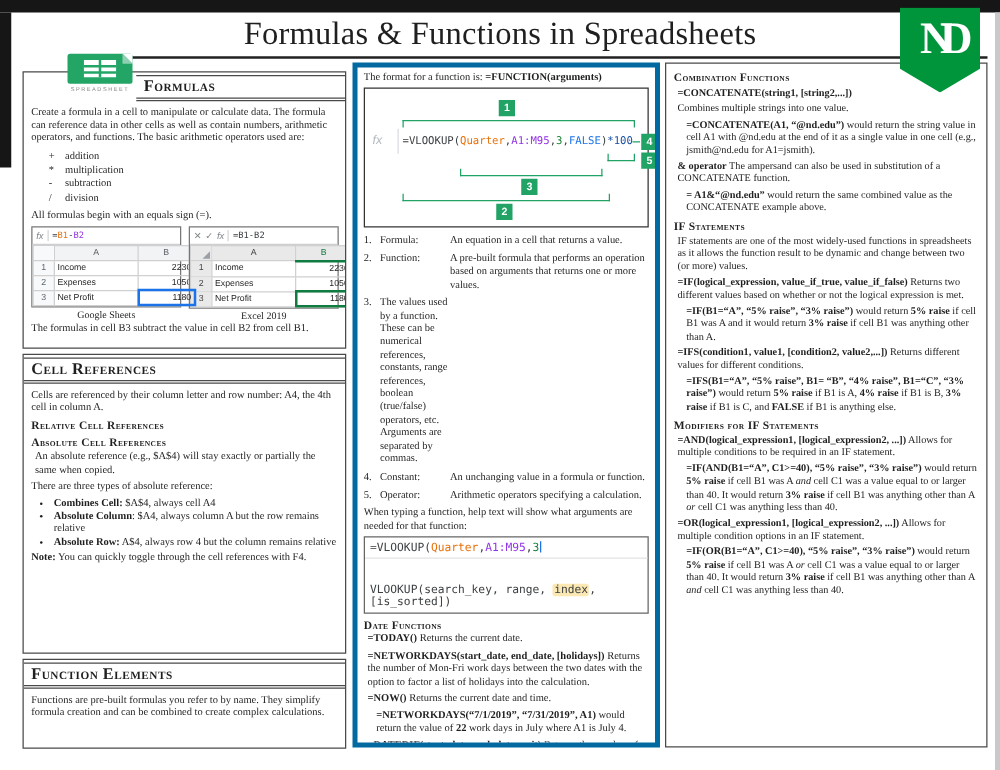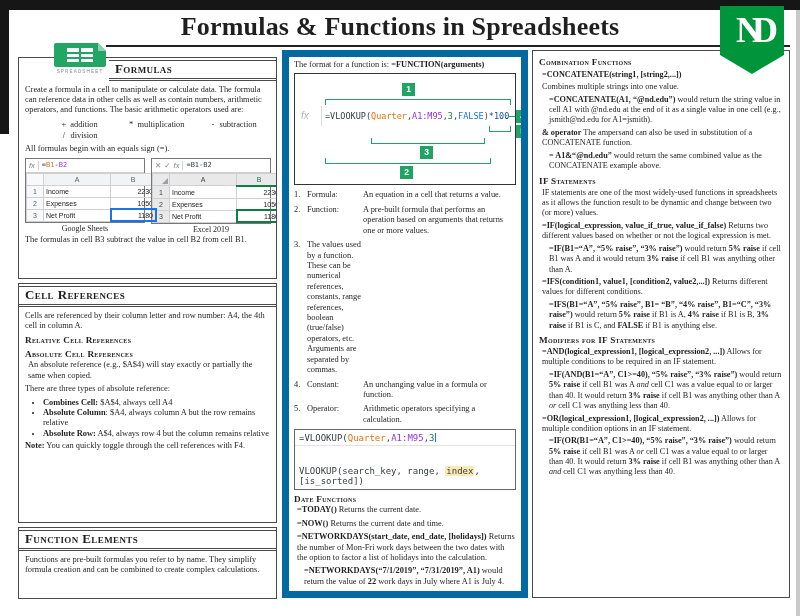--- a/index.html
+++ b/index.html
@@ -4,41 +4,41 @@
 <style>
   html,body{margin:0;padding:0;background:#fff;}
   .page{position:relative;width:800px;height:616px;background:#fff;overflow:hidden;
         font-family:"Liberation Serif",serif;color:#1f1f1f;}
   
   .edge-top{position:absolute;left:0;top:0;width:800px;height:10px;background:#161616;}
   .edge-left{position:absolute;left:0;top:10px;width:9px;height:124px;background:#161616;}
   .edge-right{position:absolute;left:796px;top:10px;width:4px;height:606px;background:#c9c9c9;}
   
   .title{position:absolute;left:110px;top:12px;width:580px;text-align:center;
-         font-size:26px;font-weight:bold;letter-spacing:.2px;}
+         font-size:26px;font-weight:normal;letter-spacing:.2px;}
   .title-rule{position:absolute;left:66px;top:45px;width:724px;border-top:2px solid #222;}
   
   .sheets-logo{position:absolute;left:50px;top:43px;width:60px;z-index:6;text-align:center;}
   .sheets-card{position:relative;width:52px;height:24px;margin:0 auto;background:#23a566;border-radius:2px;}
   .fold-w{position:absolute;top:0;right:0;width:0;height:0;border-top:8px solid #fff;border-left:8px solid transparent;}
   .fold-g{position:absolute;top:0;right:0;width:0;height:0;border-bottom:8px solid #8fd0b2;border-right:8px solid transparent;}
   .sheets-grid{position:absolute;left:13px;top:5px;}
   .sheets-label{margin-top:2px;font-family:"Liberation Sans",sans-serif;font-size:4.5px;
                 color:#8a8a8a;letter-spacing:1.2px;}
   
   .nd-banner{position:absolute;left:720px;top:6px;width:64px;height:68px;background:#00953b;z-index:7;
              clip-path:polygon(0 0,100% 0,100% 72%,50% 100%,0 72%);
              display:flex;align-items:flex-start;justify-content:center;}
   
   .col-left{position:absolute;left:18px;top:57px;width:259px;height:542px;}
   .box{border:1px solid #4a4a4a;background:#fff;padding:0 6px 3px;overflow:hidden;box-sizing:border-box;}
   .box1{height:222px;margin-bottom:4px;}
   .box2{height:240px;margin-bottom:4px;}
   .box3{height:72px;}
-  .col-mid{position:absolute;left:282px;top:50px;width:246px;height:548px;border:7px solid #0369a1;
+  .col-mid{position:absolute;left:282px;top:50px;width:246px;height:548px;border:4px solid #0369a1;
            background:#fff;box-sizing:border-box;padding:3px 5px;overflow:hidden;}
   .col-right{position:absolute;left:532px;top:50px;width:258px;height:548px;border:1px solid #4a4a4a;
              background:#fff;box-sizing:border-box;padding:2px 6px;overflow:hidden;}
   
   .sec-head{font-size:13px;font-weight:bold;font-variant:small-caps;letter-spacing:.4px;
             border-top:1px solid #4a4a4a;border-bottom:3px double #4a4a4a;
             margin:1.5px -6px 4px;padding:0 6px 1px;}
   .sec-head-indent{margin-left:84px;}
   .col-mid .sec-head{margin:6px -5px 3px;padding:0 6px 1px;}
   
@@ -46,21 +46,21 @@
   .col-right p{font-size:8.2px;margin:2.6px 0;}
   .sub{font-size:9.2px;font-weight:bold;font-variant:small-caps;letter-spacing:.3px;margin:4px 0 1px;}
   .indent{padding-left:10px;}
   .tight-b{margin-bottom:0;}
   .tight-t{margin-top:0;}
   .b{font-weight:bold;}
   .i{font-style:italic;}
   ul.refs{margin:1px 0 2px 0;padding-left:18px;font-size:8.4px;line-height:1.24;}
   ul.refs li{margin:0;}
   
-  .ops{display:grid;grid-template-columns:1fr 1fr 1fr;padding-left:14px;margin:2px 0 3px;text-align:center;}
+  .ops{display:grid;grid-template-columns:1fr;padding-left:14px;margin:2px 0 3px;}
   .op{font-size:8.4px;line-height:1.35;}
   .op .sym{display:inline-block;width:13px;}
   
   .minis{display:flex;gap:6px;margin-top:3px;}
   .mini{width:120px;font-family:"Liberation Sans",sans-serif;}
   .mini-frame{border:1px solid #777;background:#fff;}
   .fbar{display:flex;align-items:center;height:13px;border-bottom:1px solid #cfcfcf;
         font-size:7.5px;color:#80868b;padding:0 3px;gap:3px;}
   .fbar .fx{font-style:italic;font-family:"Liberation Sans",sans-serif;}
   .fbar .fdiv{width:1px;height:9px;background:#d5d5d5;}
@@ -300,31 +300,32 @@
           <span>Constant:</span>
           <span>An unchanging value in a formula or function.</span>
         </div>
       <div class="def-row">
           <span>5.</span>
           <span>Operator:</span>
           <span>Arithmetic operators specifying a calculation.</span>
         </div>
     </div>
 
+    <p>When typing a function, help text will show what arguments are needed for that function:</p>
 
     <div class="helpbox">
       <div class="hb1"><span><span class="c-dark">=VLOOKUP(</span><span class="c-orange">Quarter</span><span class="c-dark">,</span><span class="c-purple">A1:M95</span><span class="c-dark">,</span><span class="c-green">3</span></span><span class="cursor"></span></div>
       <div class="hb2"><span class="c-help">VLOOKUP(search_key, range, </span><span class="c-chip">index</span><span class="c-help">,</span></div>
       <div class="hb3">[is_sorted])</div>
     </div>
 
     <div class="sub">Date Functions</div>
     <p class="tight-t" style="padding-left:3px"><span class="b">=TODAY()</span><span> Returns the current date.</span></p>
+    <p style="padding-left:3px"><span class="b">=NETWORKDAYS(start_date, end_date, [holidays])</span><span> Returns the number of Mon-Fri work days between the two dates with the option to factor a list of holidays into the calculation.</span></p>
     <p style="padding-left:3px"><span class="b">=NOW()</span><span> Returns the current date and time.</span></p>
-    <p style="padding-left:3px"><span class="b">=NETWORKDAYS(start_date, end_date, [holidays])</span><span> Returns the number of Mon-Fri work days between the two dates with the option to factor a list of holidays into the calculation.</span></p>
     <p class="indent"><span class="b">=NETWORKDAYS(“7/1/2019”, “7/31/2019”, A1)</span><span> would return the value of </span><span class="b">22</span><span> work days in July where A1 is July 4.</span></p>
     <p style="padding-left:3px"><span class="b">=DATEDIF(start_date, end_date, unit)</span><span> Returns the number of days, months, or years between two dates. Units: “D”, “M”, “Y”.</span></p>
   </div>
 
   <div class="col-right">
     <div class="sub">Combination Functions</div>
     <p class="b tight-t tight-b" style="padding-left:3px">=CONCATENATE(string1, [string2,...])</p>
     <p class="tight-t" style="padding-left:3px">Combines multiple strings into one value.</p>
     <p class="indent"><span class="b">=CONCATENATE(A1, “@nd.edu”)</span><span> would return the string value in cell A1 with @nd.edu at the end of it as a single value in one cell (e.g., jsmith@nd.edu for A1=jsmith).</span></p>
     <p style="padding-left:3px"><span class="b">&amp; operator</span><span> The ampersand can also be used in substitution of a CONCATENATE function.</span></p>

